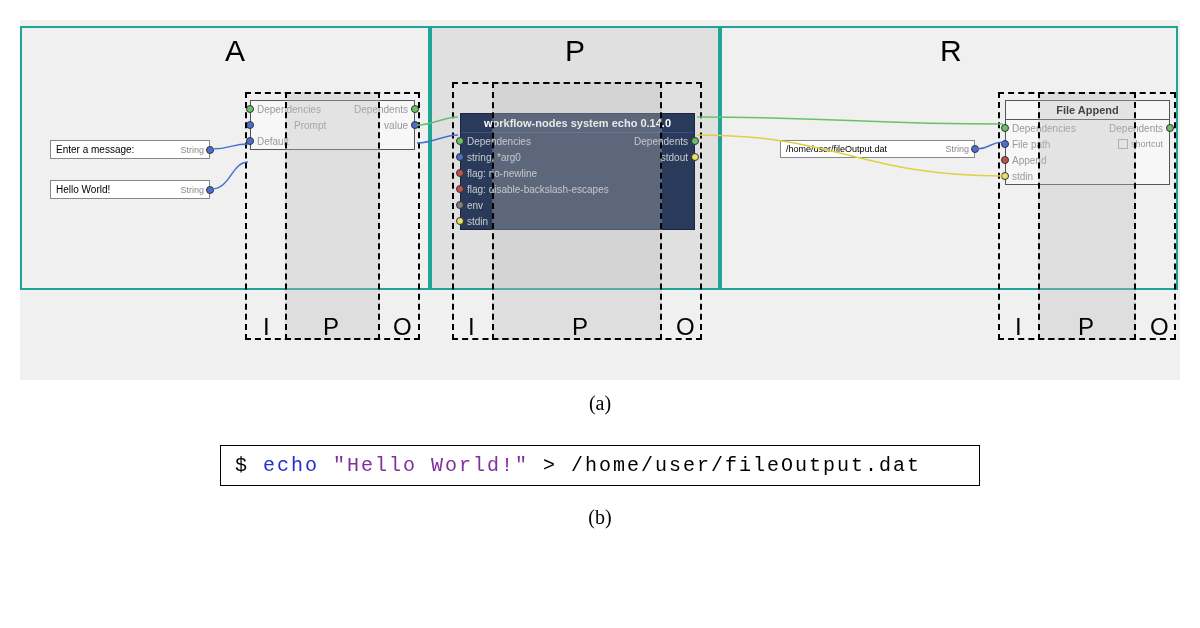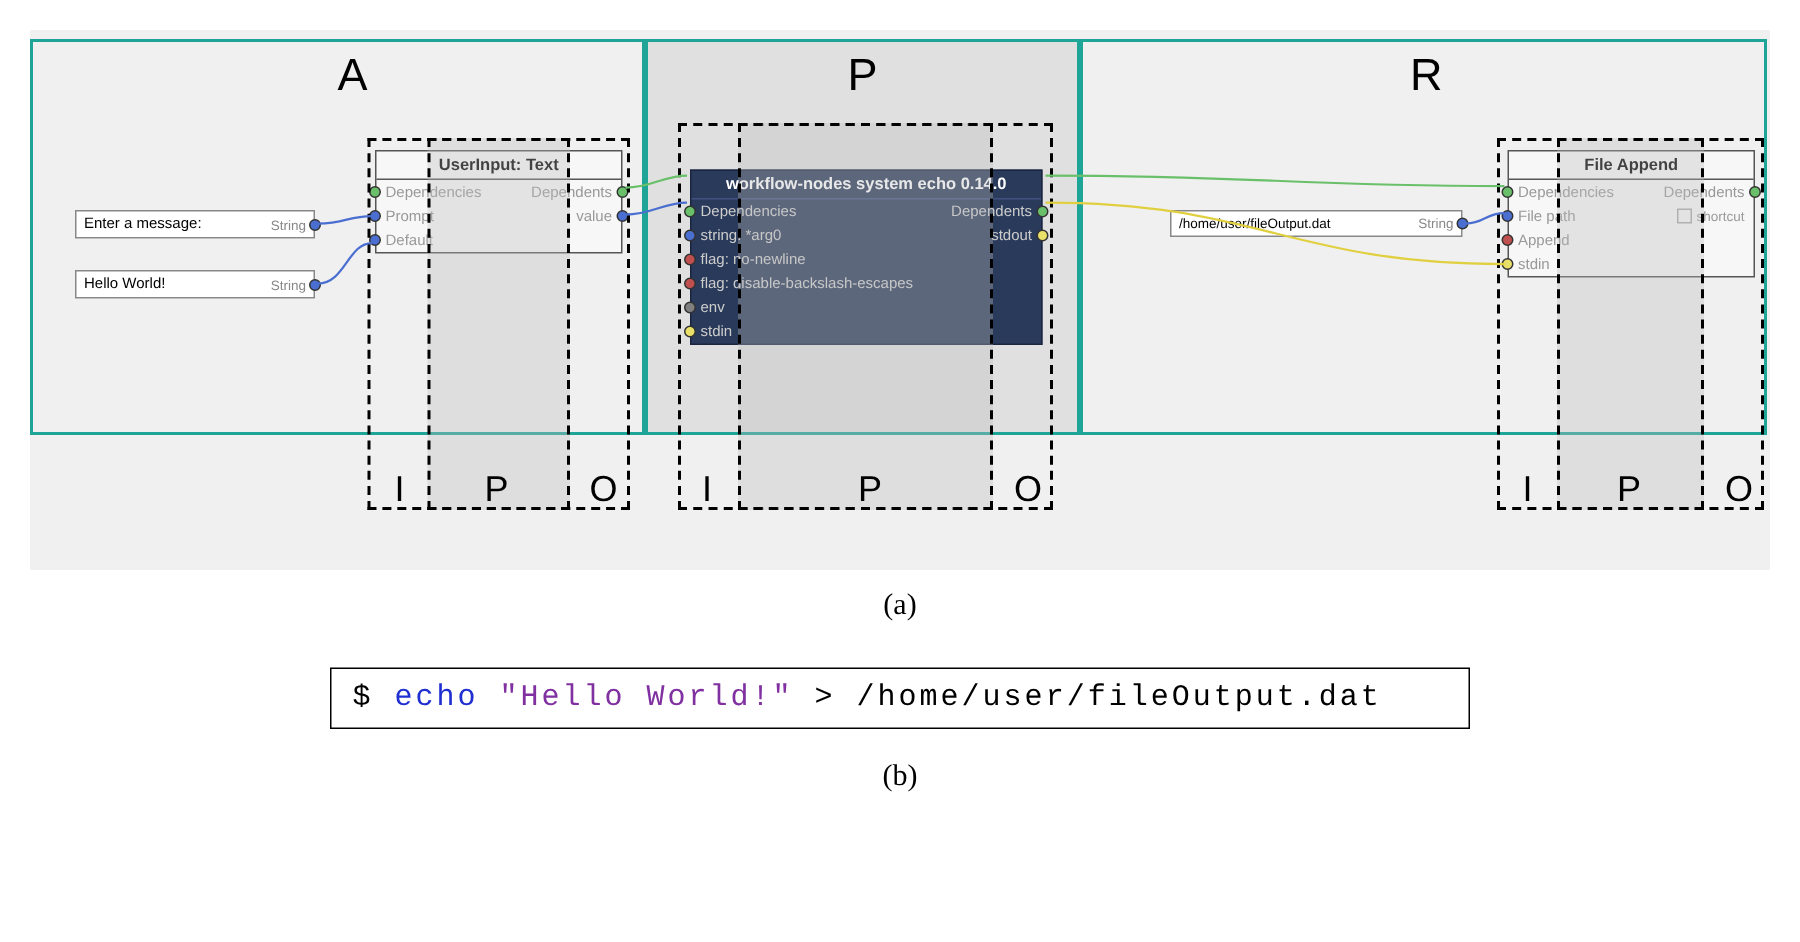--- a/index.html
+++ b/index.html
@@ -155,30 +155,29 @@
     <span class="type">String</span>
     <span class="port-right p-blue"></span>
   </div>
   <div class="input-box" style="left:30px;top:160px;width:160px;">
     <span>Hello World!</span>
     <span class="type">String</span>
     <span class="port-right p-blue"></span>
   </div>
 
   <div class="node" style="left:230px;top:80px;width:165px;">
-    <div class="node-title">UserInput: Text</div>
     <div class="port-row">
       <span class="port-left p-green"></span>
       <span style="color:#999;">Dependencies</span>
       <span style="color:#999;">Dependents</span>
       <span class="port-right p-green"></span>
     </div>
     <div class="port-row">
       <span class="port-left p-blue"></span>
-      <span style="color:#999;">Prompt</span>
+      <span style="color:#999;margin-left:37px;">Prompt</span>
       <span style="color:#999;">value</span>
       <span class="port-right p-blue"></span>
     </div>
     <div class="port-row">
       <span class="port-left p-blue"></span>
       <span style="color:#999;">Default</span>
     </div>
   </div>
 
   <div class="node node-dark" style="left:440px;top:70px;width:235px;margin-top:23px;">

